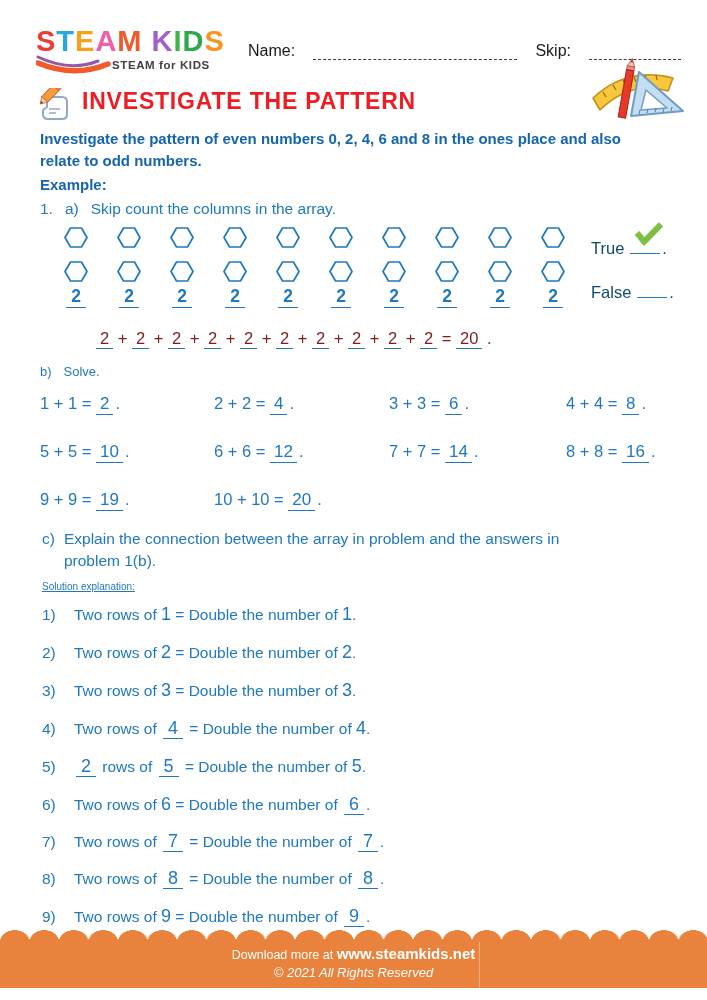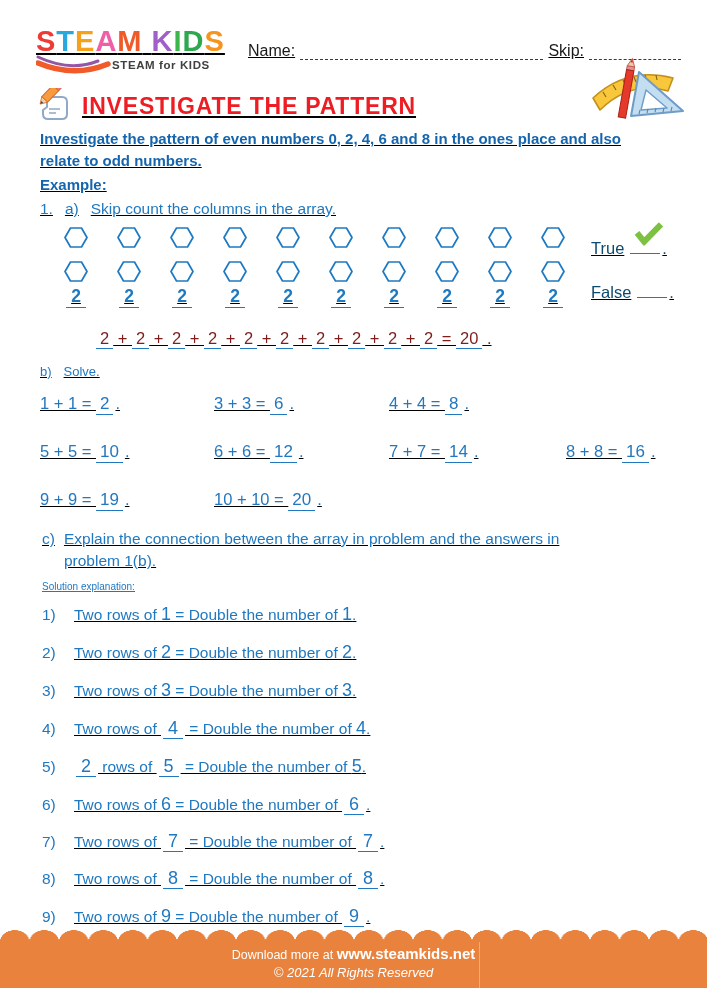--- a/index.html
+++ b/index.html
@@ -1,34 +1,34 @@
 <!DOCTYPE html>
 <html><head>
 <meta charset="utf-8">
 <style>
   * { margin:0; padding:0; box-sizing:border-box; }
   html,body { width:707px; height:1000px; background:#fff; }
   body { font-family:"Liberation Sans", sans-serif; position:relative; overflow:hidden; }
-  .page { position:relative; width:707px; height:1000px; background:#fff;text-decoration:underline; }
+  .page { position:relative; width:707px; height:1000px; background:#fff; }
 
   
   .header { display:flex; align-items:flex-start; padding:26px 26px 0 36px; }
   .logo { width:212px; flex:none; }
   .logo-letters { font-size:29px; font-weight:bold; letter-spacing:1px; line-height:30px; white-space:nowrap; }
   .logo-bottom { position:relative; height:22px; }
   .logo-swoosh { position:absolute; left:0; top:-2px; }
   .logo-tagline { position:absolute; left:76px; top:3px; font-size:11.5px; font-weight:bold; color:#414042; letter-spacing:.6px; white-space:nowrap; }
-  .fields { flex:1; display:flex; align-items:flex-end; margin-top:16px; font-size:16px; color:#1a1a1a; gap:5px; }
+  .fields { flex:1; display:flex; align-items:flex-end; margin-top:16px; font-size:16px; color:#1a1a1a; gap:18px; }
   .dotline { border-bottom:1.6px dashed #3a3a3a; height:14px; }
   .dot-name { flex:1; }
   .dot-date { width:92px; }
   .flabel { white-space:nowrap; }
 
   
-  .title-row { display:flex; align-items:center; gap:8px; margin:10px 0 4px 36px; }
+  .title-row { display:flex; gap:8px; margin:10px 0 4px 36px; }
   .page-title { color:#EE1D23; font-size:23px; font-weight:bold; letter-spacing:.8px; white-space:nowrap; }
   .ruler-art { position:absolute; right:18px; top:58px; }
 
   
   .intro { margin:4px 0 0 40px; width:600px; color:#1565AE; font-weight:bold; font-size:15px; line-height:21.5px; }
   .example { margin:3px 0 0 40px; color:#1565AE; font-weight:bold; font-size:15px; line-height:21px; }
   .q1a { margin:3px 0 0 40px; color:#1F78C0; font-size:15.5px; line-height:21px; }
   .q1a .gap { display:inline-block; width:12px; }
 
   
@@ -249,20 +249,21 @@
   </div>
 
   <div class="sum-line" id="sum-line"><span class="bk">2</span> + <span class="bk">2</span> + <span class="bk">2</span> + <span class="bk">2</span> + <span class="bk">2</span> + <span class="bk">2</span> + <span class="bk">2</span> + <span class="bk">2</span> + <span class="bk">2</span> + <span class="bk">2</span> = <span class="bk">20</span> .</div>
 
   <div class="q1b">
     <span>b)</span><span style="display:inline-block;width:12px;"></span><span>Solve.</span>
   </div>
   <div class="eq-block" id="eq-block">
       <div class="eq-row">
         <span class="eq">1 + 1 = <span class="bk">2</span>.</span>
+        <span class="eq">2 + 2 = <span class="bk">4</span>.</span>
         <span class="eq">3 + 3 = <span class="bk">6</span>.</span>
         <span class="eq">4 + 4 = <span class="bk">8</span>.</span>
       </div>
       <div class="eq-row">
         <span class="eq">5 + 5 = <span class="bk">10</span>.</span>
         <span class="eq">6 + 6 = <span class="bk">12</span>.</span>
         <span class="eq">7 + 7 = <span class="bk">14</span>.</span>
         <span class="eq">8 + 8 = <span class="bk">16</span>.</span>
       </div>
       <div class="eq-row">

